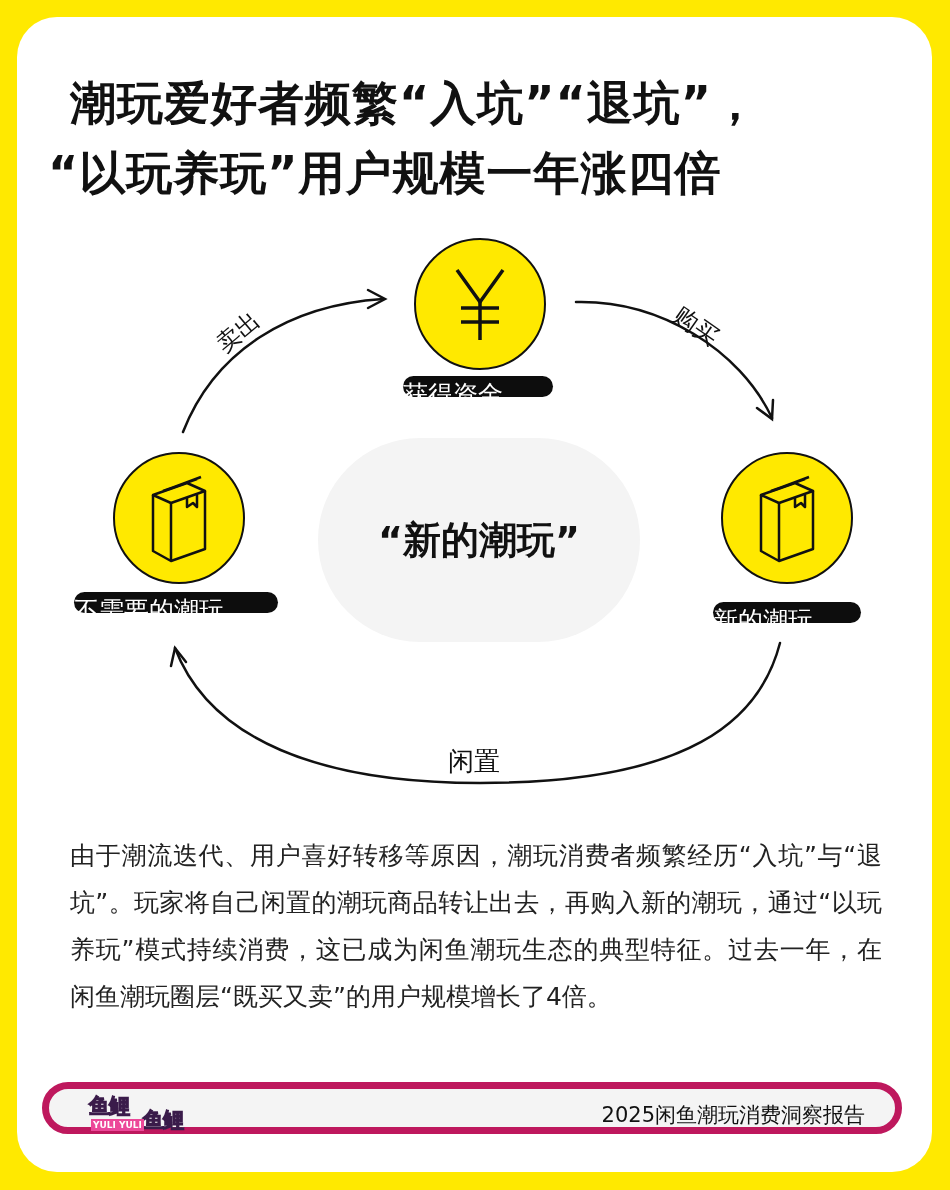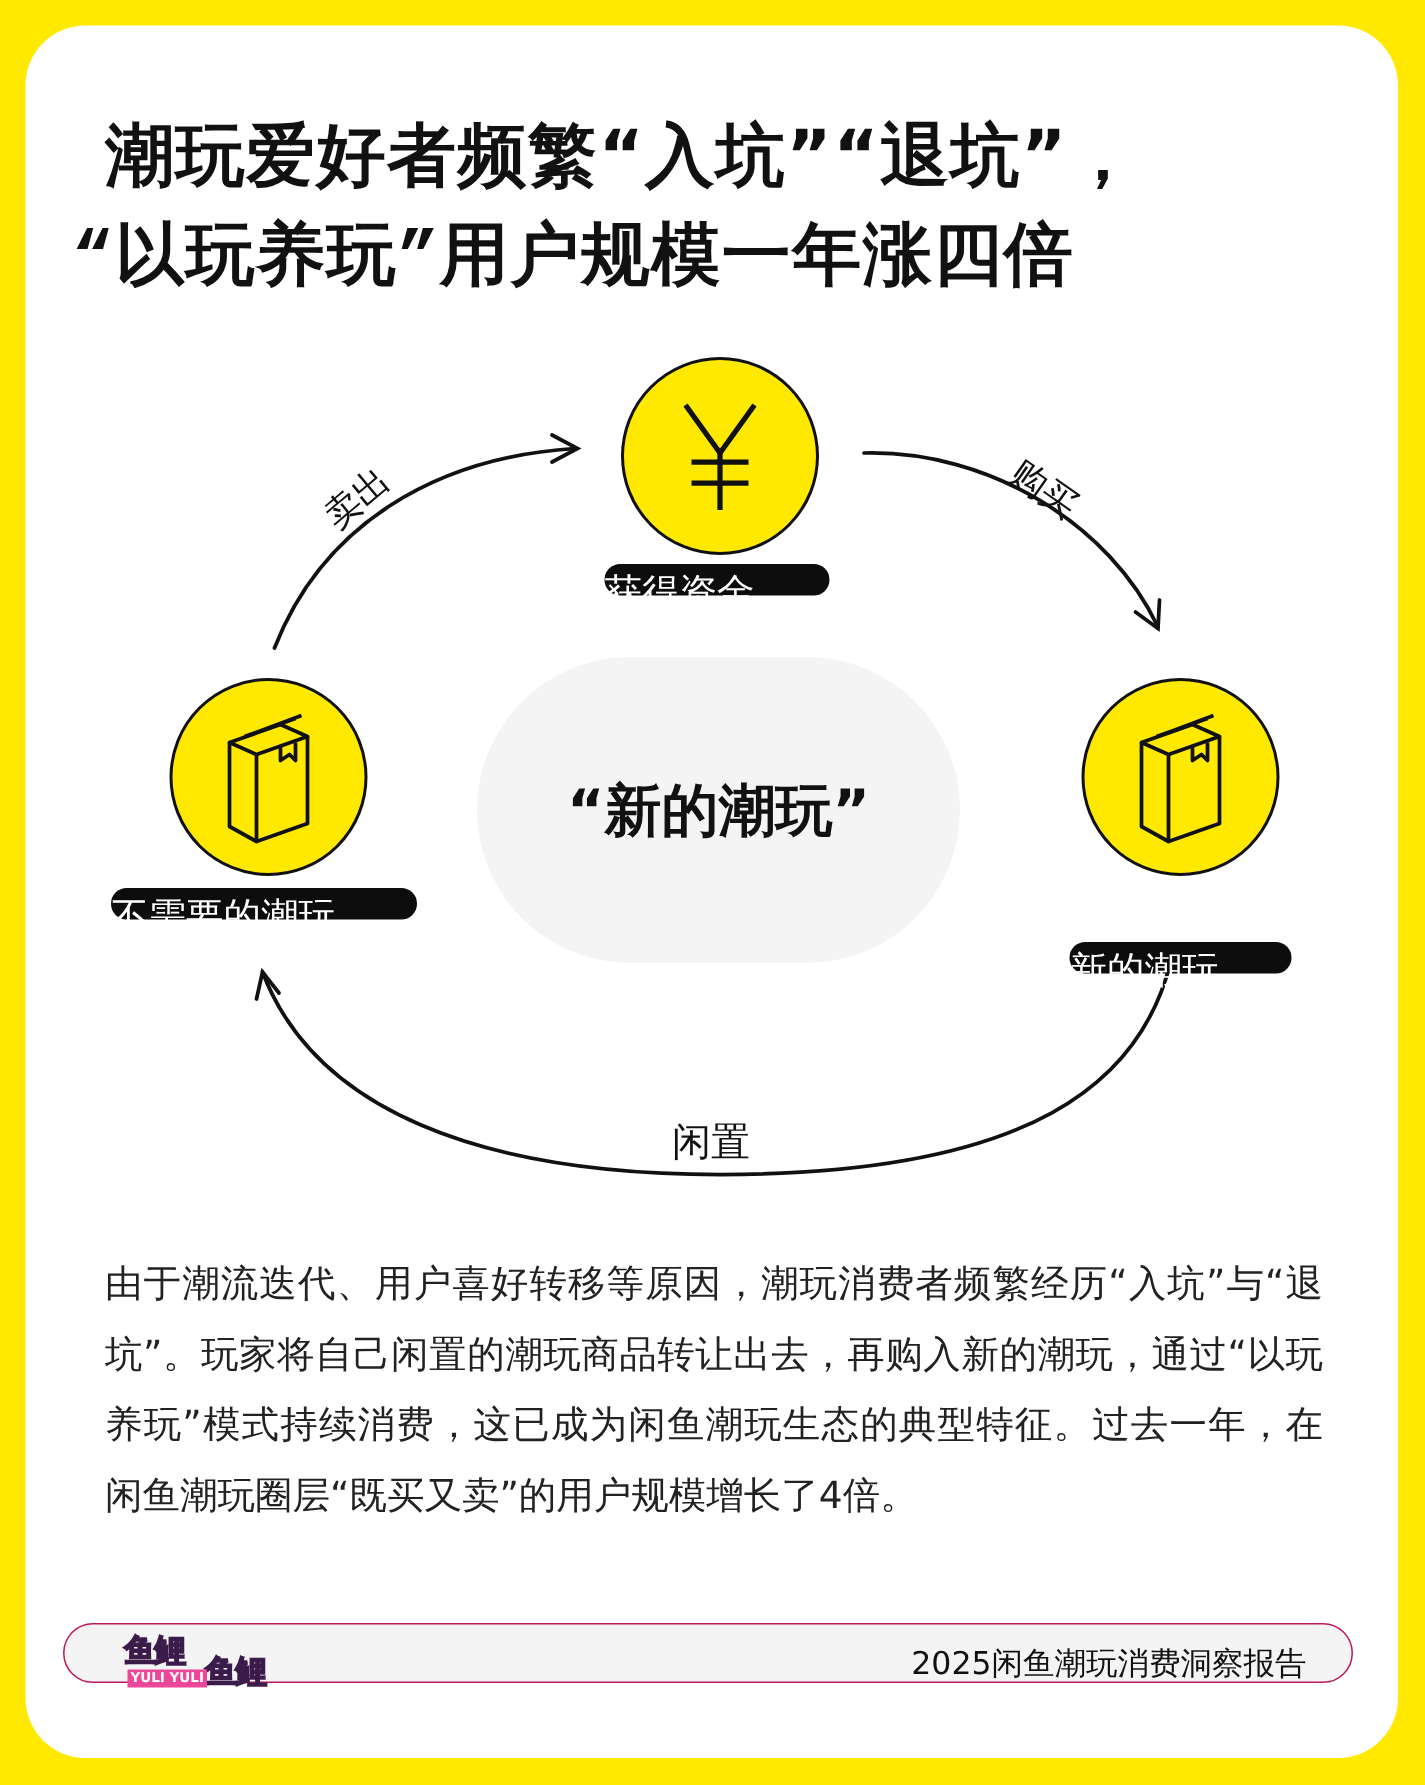--- a/index.html
+++ b/index.html
@@ -1,27 +1,27 @@
 <!DOCTYPE html>
 <html><head>
 <meta charset="utf-8">
 <style>
   html,body{margin:0;padding:0;}
   body{width:950px;height:1190px;background:#FFE900;position:relative;overflow:hidden;font-family:"DejaVu Sans",sans-serif;}
   .card{position:absolute;left:17px;top:17px;width:915px;height:1155px;background:#fff;border-radius:40px;}
   .title{position:absolute;left:0;top:0;width:950px;font-weight:bold;color:#111;font-size:46px;line-height:62px;}
   .title .l1{position:absolute;left:70px;top:72px;white-space:nowrap;letter-spacing:1px;}
-  .title .l2{position:absolute;left:48px;top:142px;white-space:nowrap;letter-spacing:1px;font-family:Liberation Mono, monospace;}
+  .title .l2{position:absolute;left:48px;top:142px;white-space:nowrap;letter-spacing:1px;}
   svg.diagram{position:absolute;left:0;top:0;}
   .node{position:absolute;border-radius:50%;background:#FFE900;border:2px solid #111;box-sizing:border-box;display:flex;align-items:center;justify-content:center;}
   .pill{position:absolute;background:#0d0d0d;color:#fff;border-radius:20px;font-size:25px;height:21px;line-height:38px;text-align:left;white-space:nowrap;}
   .arrow-label{position:absolute;font-size:24px;color:#111;white-space:nowrap;}
   .center{position:absolute;left:318px;top:438px;width:322px;height:204px;border-radius:102px;background:#f4f4f4;display:flex;align-items:center;justify-content:center;font-weight:bold;font-size:38px;color:#111;}
   .body-text{position:absolute;left:70px;top:832px;width:812px;font-size:25px;line-height:47px;color:#222;text-align:justify;}
-  .footer{position:absolute;left:42px;top:1082px;width:860px;height:40px;border:1px solid #be185d;border-radius:27px;background:#f4f4f4;box-sizing:border-box;}
+  .footer{position:absolute;left:42px;top:1082px;width:860px;height:52px;border:7px solid #be185d;border-radius:27px;background:#f4f4f4;box-sizing:border-box;}
   .footer .report{position:absolute;right:30px;top:0;line-height:52px;font-size:21px;font-weight:normal;color:#111;}
   .logo{position:absolute;left:40px;top:6px;height:42px;width:110px;}
   .logo .cn{font-weight:bold;font-size:21px;color:#fff;-webkit-text-stroke:1.2px #3a1b4a;letter-spacing:-1px;line-height:22px;}
   .logo .en{position:absolute;left:2px;top:24px;font-size:9px;font-weight:bold;color:#fff;background:#ec4899;padding:0 2px;line-height:12px;}
   .logo .cn2{position:absolute;left:54px;top:14px;}
 </style>
 </head>
 <body>
 
 <div class="card"></div>
@@ -65,21 +65,21 @@
   <svg width="60" height="90" viewBox="0 0 60 90">
     <g stroke="#111" stroke-width="2.5" fill="none" stroke-linejoin="round">
       <path d="M4,22 L38,10 L56,18 L22,30 Z"></path>
       <path d="M4,22 L4,78 L22,88 L22,30"></path>
       <path d="M22,88 L56,76 L56,18"></path>
       <path d="M14,18 L48,6 M20,16 L52,4"></path>
       <path d="M38,24 L38,34 L44,30 L48,34 L48,22"></path>
     </g>
   </svg>
 </div>
-<div class="pill" style="left:713px;top:628px;width:148px;">新的潮玩</div>
+<div class="pill" style="left:713px;top:602px;width:148px;">新的潮玩</div>
 
 <div class="node" style="left:113px;top:452px;width:132px;height:132px;">
   <svg width="60" height="90" viewBox="0 0 60 90">
     <g stroke="#111" stroke-width="2.5" fill="none" stroke-linejoin="round">
       <path d="M4,22 L38,10 L56,18 L22,30 Z"></path>
       <path d="M4,22 L4,78 L22,88 L22,30"></path>
       <path d="M22,88 L56,76 L56,18"></path>
       <path d="M14,18 L48,6 M20,16 L52,4"></path>
       <path d="M38,24 L38,34 L44,30 L48,34 L48,22"></path>
     </g>

